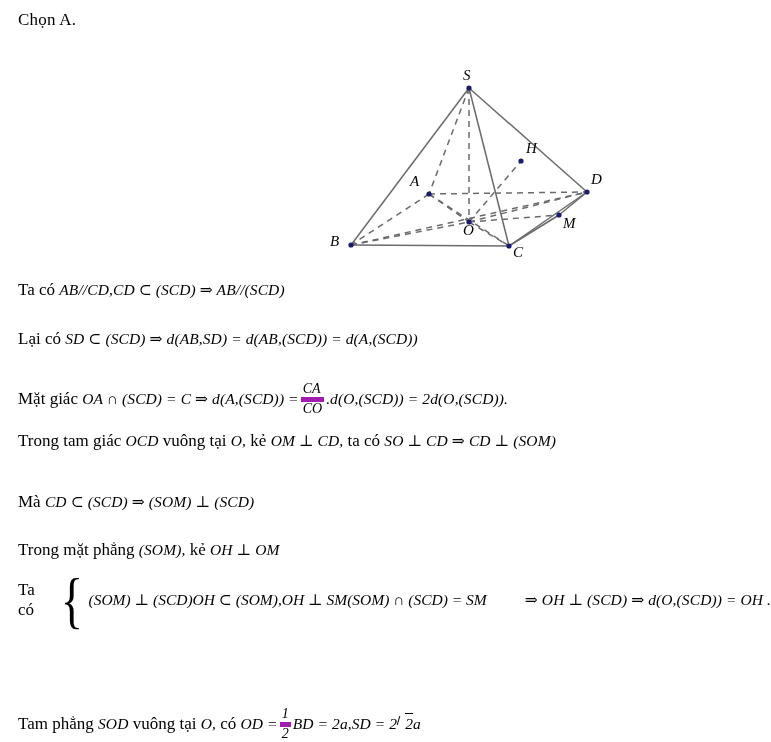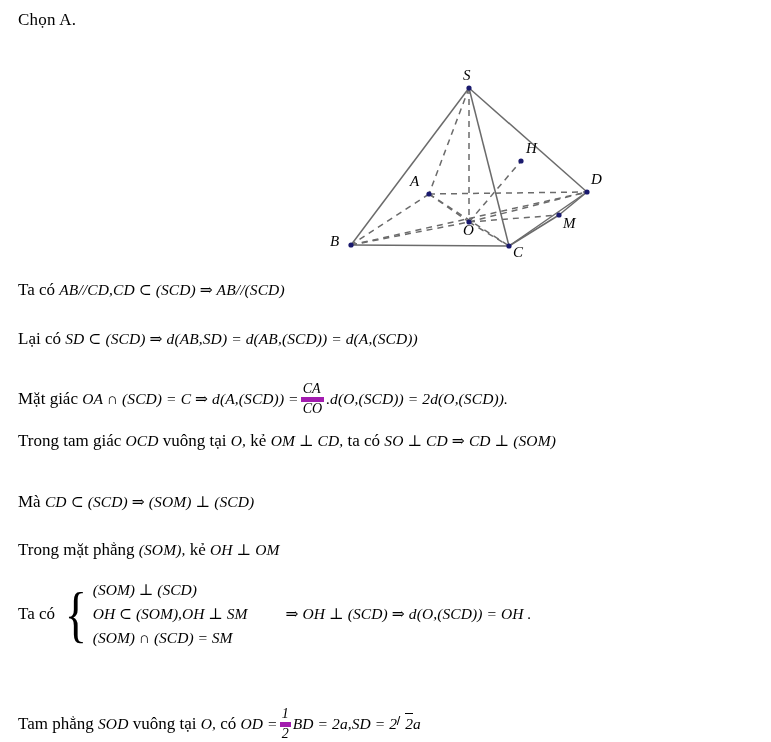--- a/index.html
+++ b/index.html
@@ -107,21 +107,21 @@
     font-size: 62px;
     font-family: "Liberation Serif", "DejaVu Serif", serif;
     line-height: 0.72;
     font-weight: 300;
     margin-right: 2px;
     transform: scaleX(0.75);
     display: inline-block;
   }
   .sys-rows {
     display: flex;
-    flex-direction: column;
+    flex-direction: row;
     justify-content: flex-end;
     font-size: 15.5px;
   }
   .sys-rows > div {
     font-style: italic;
     white-space: nowrap;
     padding: 3px 0;
   }
   .sys-tail {
     margin-left: 38px;

